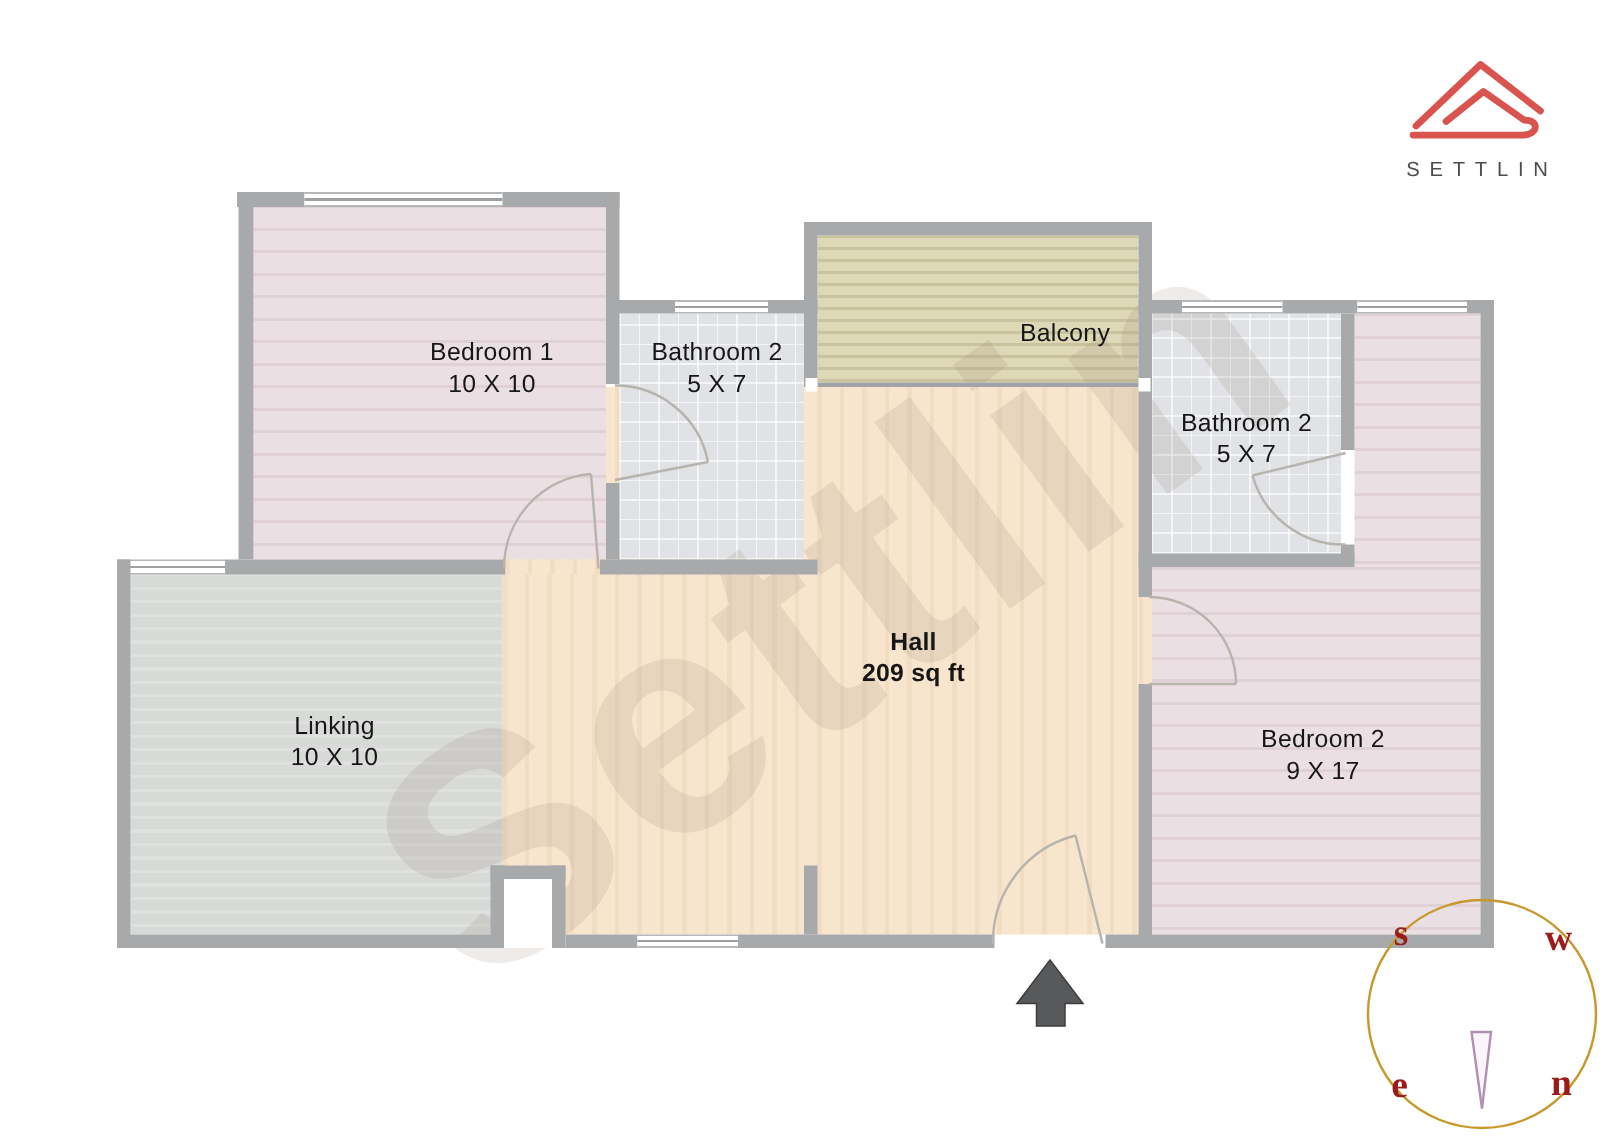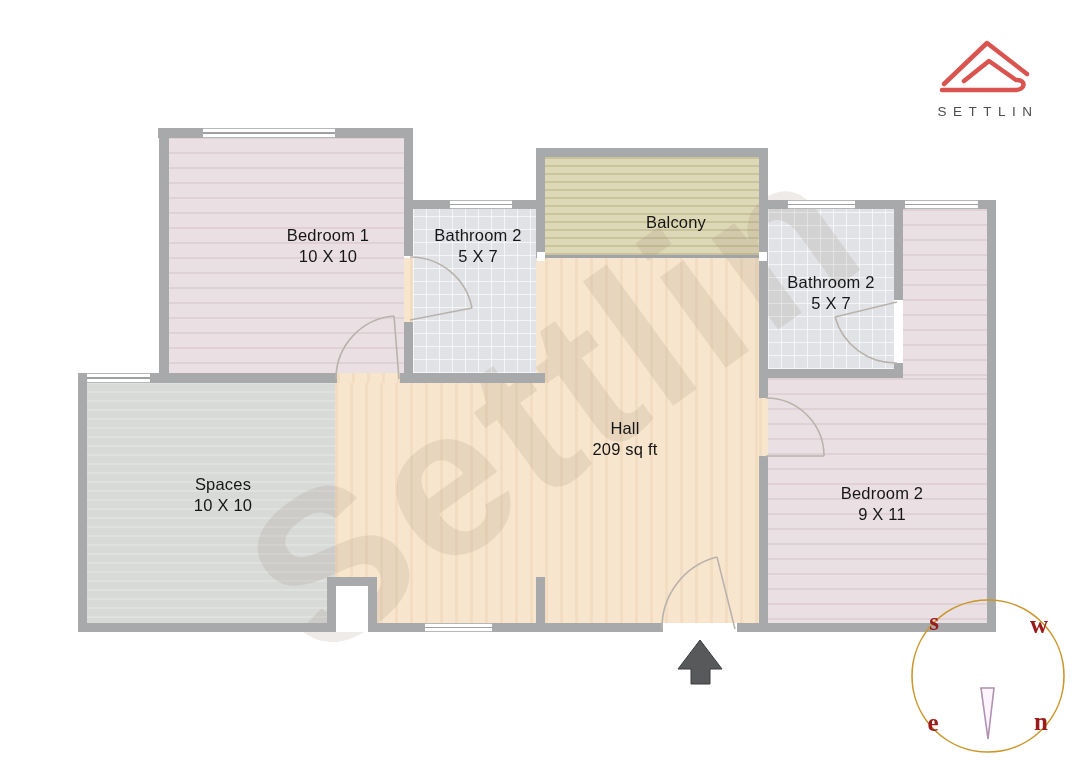--- a/index.html
+++ b/index.html
@@ -141,37 +141,37 @@
   </svg>
 
   <div class="room-label" style="left:238px;top:225px;width:180px;">
     <div>Bedroom 1</div>
     <div>10 X 10</div>
   </div>
   <div class="room-label" style="left:408px;top:225px;width:140px;">
     <div>Bathroom 2</div>
     <div>5 X 7</div>
   </div>
-  <div class="room-label" style="left:586px;top:212px;width:180px;">
+  <div class="room-label" style="left:620px;top:212px;width:180px;">
     <div>Balcony</div>
   </div>
   <div class="room-label" style="left:756px;top:272px;width:150px;">
     <div>Bathroom 2</div>
     <div>5 X 7</div>
   </div>
-  <div class="room-label" style="left:535px;top:418px;width:180px;">
+  <div class="room-label" style="left:519px;top:418px;width:180px;font-weight:bold;">
     <div>Hall</div>
     <div>209 sq ft</div>
   </div>
   <div class="room-label" style="left:792px;top:483px;width:180px;">
     <div>Bedroom 2</div>
-    <div>9 X 11</div>
+    <div>9 X 17</div>
   </div>
   <div class="room-label" style="left:133px;top:474px;width:180px;">
-    <div>Spaces</div>
+    <div>Linking</div>
     <div>10 X 10</div>
   </div>
 
   <svg id="compass" viewBox="0 0 180 179">
     <circle class="compass-ring" cx="88" cy="91" r="76"></circle>
     <text class="compass-letter" x="34" y="45" text-anchor="middle">s</text>
     <text class="compass-letter" x="139" y="48" text-anchor="middle">w</text>
     <text class="compass-letter" x="33" y="146" text-anchor="middle">e</text>
     <text class="compass-letter" x="141" y="145" text-anchor="middle">n</text>
     <polygon class="needle" points="81,103 94,103 88,154"></polygon>

